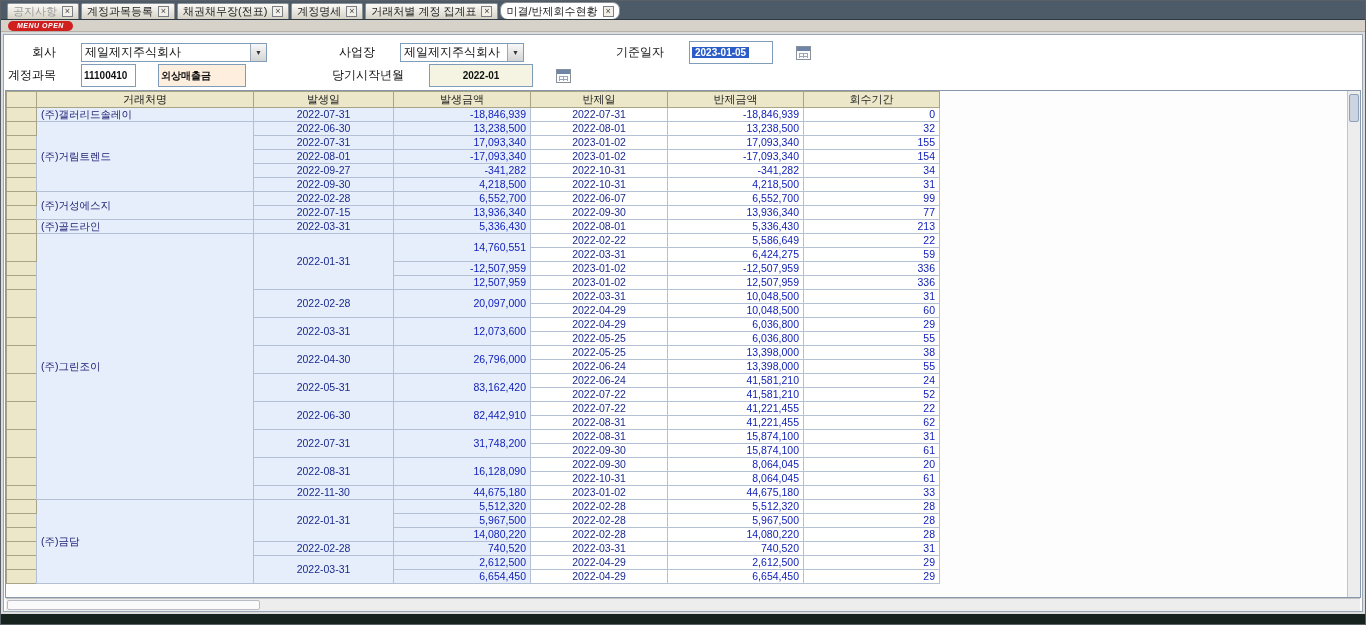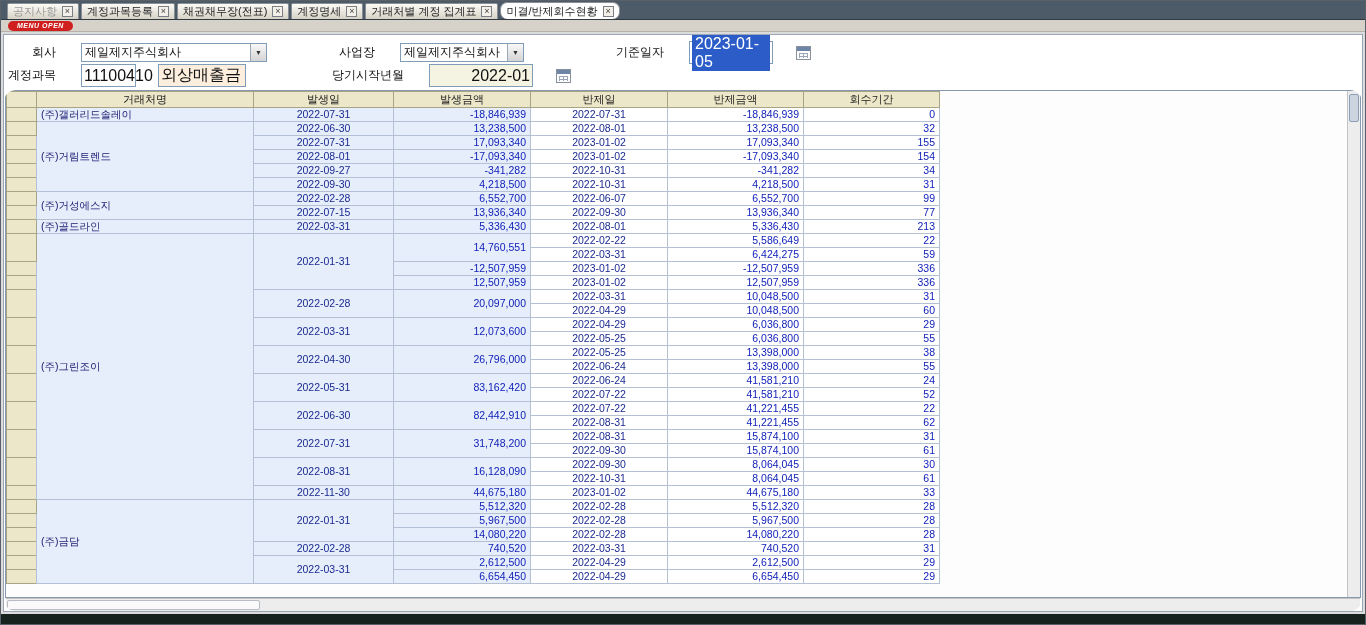--- a/index.html
+++ b/index.html
@@ -20,31 +20,31 @@
 
   
   .main { flex:1; margin:2px; border:1px solid #9aa6b6; background:#ffffff; display:flex; flex-direction:column; overflow:hidden; }
 
   .formpanel { padding:6px 0 3px 0; flex:0 0 auto; }
   .form-row { display:flex; align-items:center; height:23px; font-size:12px; color:#111;gap:20px; }
   .lbl { text-align:right; margin-right:5px; white-space:nowrap; }
   .combo { height:19px; border:1px solid #7f9db9; background:#fff; display:flex; align-items:center; }
   .combo-text { flex:1; padding:0 3px; font-size:12px; white-space:nowrap; overflow:hidden; }
   .combo-btn { width:16px; align-self:stretch; background:linear-gradient(#f8f8f8,#d4d4d4); border-left:1px solid #9aa8b8; font-size:7px; color:#333; display:flex; align-items:center; justify-content:center; }
-  .inputbox { height:23px; border:1px solid #7f9db9; background:#fff; display:flex; align-items:center; padding:0 2px; font-size:16px; }
+  .inputbox { height:23px; border:1px solid #7f9db9; background:#fff; display:flex; align-items:center; padding:0 2px; font-size:10px;font-weight:bold; }
   .inputbox.sel span { background:#2b5cc8; color:#fff; padding:0 3px; }
   .inputbox.beige { background:#fdeedd; }
-  .inputbox.pale  { background:#f5f3e2; justify-content:flex-end; }
+  .inputbox.pale  { background:#f5f3e2; justify-content:center; }
   .cal { width:15px; height:14px; margin-left:3px; border:1px solid #88909c; background:#fdfdfd; position:relative; cursor:pointer; }
   .cal::before { content:""; position:absolute; top:0; left:0; right:0; height:4px; background:#6f85a8; }
   .cal::after { content:""; position:absolute; left:2px; right:2px; top:6px; height:5px;
     background:linear-gradient(90deg,#9aa6b8 1px,transparent 1px) 0 0/4px 100%, linear-gradient(#9aa6b8 1px,transparent 1px) 0 0/100% 3px; }
 
   
-  .grid-wrap { flex:1; display:flex; flex-direction:column; overflow:hidden; padding:0 1px;border-radius:12px; }
+  .grid-wrap { flex:1; display:flex; flex-direction:column; overflow:hidden; padding:0 1px; }
   .grid-area { position:relative; flex:1; border:1px solid #8898ac; background:#fdfdfe; overflow:hidden; }
   table.grid { border-collapse:collapse; table-layout:fixed; width:933px; }
   .grid th { background:#ece7c8; border:1px solid #a8a488; font-size:11px; font-weight:normal; height:15px; color:#222; overflow:hidden; white-space:nowrap; }
   .grid td { border:1px solid #b4c0d4; font-size:10.5px; height:13.4px; line-height:13px; padding:0 4px; overflow:hidden; white-space:nowrap; vertical-align:middle; }
   td.rowhead  { background:#ece7c8; border-color:#a8a488; }
   td.cust     { background:#e6eefb; color:#1a1a70; text-align:left; }
   td.occ-date { background:#e6eefb; color:#1a2a90; text-align:center; }
   td.occ-amt  { background:#e6eefb; color:#1222b8; text-align:right; }
   td.set-date { background:#ffffff; color:#1a2a90; text-align:center; }
   td.set-amt  { background:#ffffff; color:#1222b8; text-align:right; }
@@ -332,21 +332,21 @@
                 <td class="set-date">2022-09-30</td>
                 <td class="set-amt">15,874,100</td>
                 <td class="days">61</td>
               </tr>
               <tr>
                 <td class="rowhead" rowspan="2"></td>
                 <td class="occ-date" rowspan="2">2022-08-31</td>
                 <td class="occ-amt" rowspan="2">16,128,090</td>
                 <td class="set-date">2022-09-30</td>
                 <td class="set-amt">8,064,045</td>
-                <td class="days">30</td>
+                <td class="days">20</td>
               </tr>
               <tr>
                 <td class="set-date">2022-10-31</td>
                 <td class="set-amt">8,064,045</td>
                 <td class="days">61</td>
               </tr>
               <tr>
                 <td class="rowhead" rowspan="1"></td>
                 <td class="occ-date" rowspan="1">2022-11-30</td>
                 <td class="occ-amt" rowspan="1">44,675,180</td>

